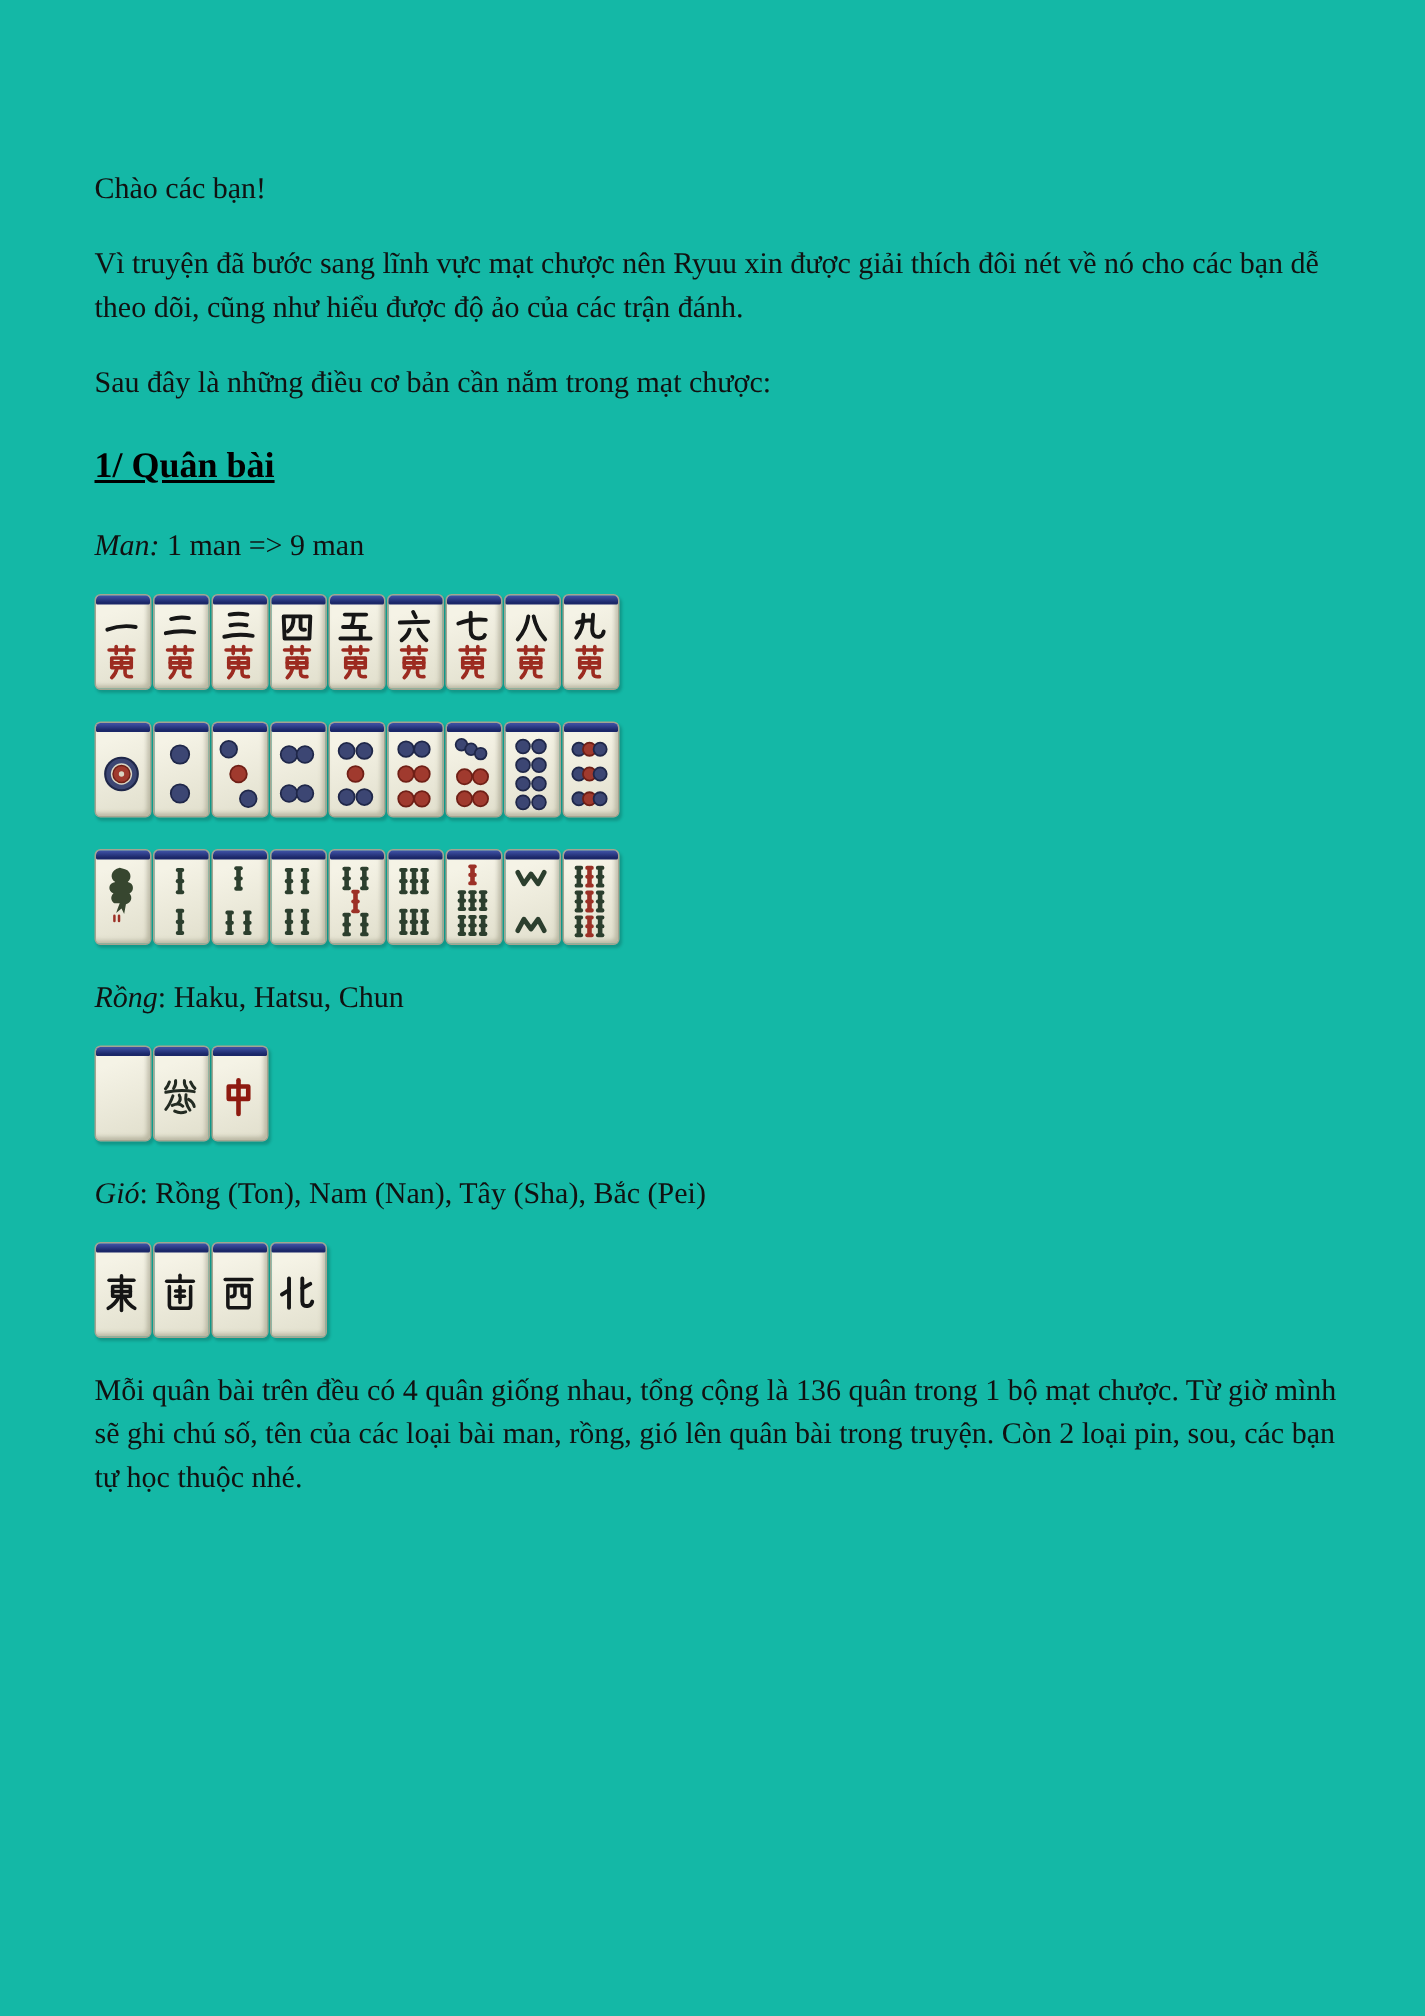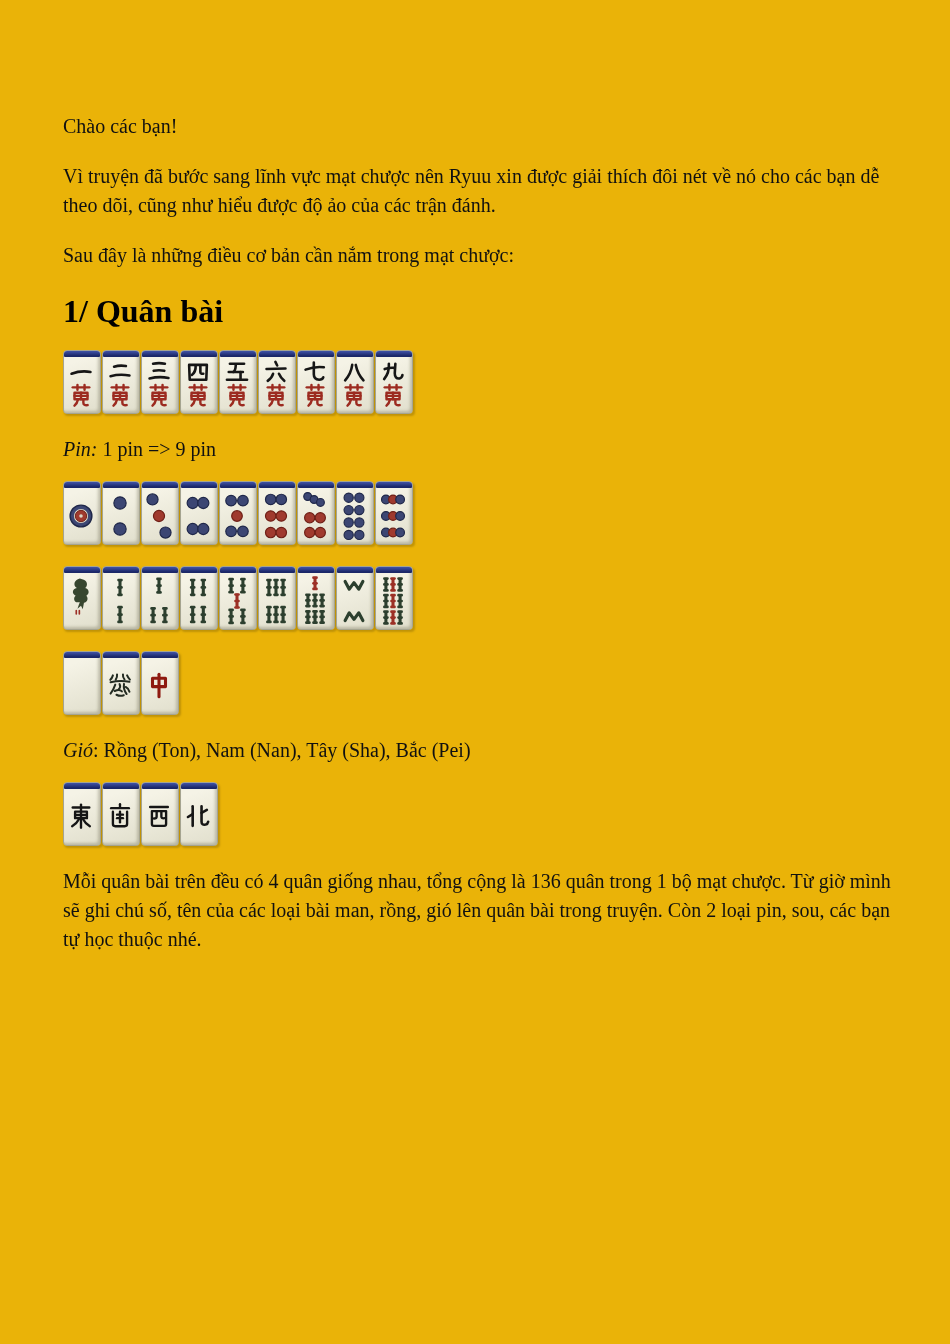--- a/index.html
+++ b/index.html
@@ -1,25 +1,25 @@
 <!DOCTYPE html>
 <html style="--tile-back: #1b2768; --face-light: #f5f3e6; --face-dark: #e2e0ce;"><head>
 <meta charset="utf-8">
 <style>
   html,body{margin:0;padding:0;background:#ffffff;}
   .page{
     width:950px;min-height:1344px;box-sizing:border-box;
-    padding:112px 52px 40px 63px;background:#eab308;
+    padding:112px 52px 40px 63px;background:#14b8a6;
     font-family:"Liberation Serif","DejaVu Serif",serif;
     color:#111;font-size:20px;line-height:29px;
   }
   p{margin:0 0 21px 0;}
   h1{
-    font-size:32px;line-height:30px;font-weight:bold;color:#000;
-    margin:26px 0 24px 0;font-family:"Liberation Serif","DejaVu Serif",serif;
+    font-size:24px;line-height:30px;font-weight:bold;color:#000;
+    margin:26px 0 24px 0;font-family:"Liberation Serif","DejaVu Serif",serif;text-decoration:underline;
   }
   .tile-term{font-style:italic;}
   .tile-label{margin:0;}
   .tile-row{display:flex;gap:1px;margin:17px 0 21px 0;}
   .tile{
     position:relative;width:36px;height:62px;border-radius:4px;
     background:linear-gradient(160deg,var(--face-light) 20%,var(--face-dark) 95%);
     border:1px solid #a5a490;
     box-shadow:inset -2px -2px 3px rgba(110,105,80,.35), 1.5px 2px 2px rgba(0,0,0,.18);
   }
@@ -32,20 +32,21 @@
 </style>
 </head>
 <body>
 
 <div class="page">
   <p>Chào các bạn!</p>
   <p>Vì truyện đã bước sang lĩnh vực mạt chược nên Ryuu xin được giải thích đôi nét về nó cho các bạn dễ theo dõi, cũng như hiểu được độ ảo của các trận đánh.</p>
   <p>Sau đây là những điều cơ bản cần nắm trong mạt chược:</p>
   <h1>1/ Quân bài</h1>
   <div id="tile-groups">
+      <p class="tile-label"><span class="tile-term">Man:</span><span> 1 man =&gt; 9 man</span></p>
       <div class="tile-row">
         <div class="tile">
           <div class="cap"></div>
           <svg viewBox="0 0 24 44">
             <g>
               <path d="M4 12.5 Q12 9.5 20 11" fill="none" stroke="#161616" stroke-width="2.2" stroke-linecap="round" stroke-linejoin="round"></path>
             </g>
             <g transform="translate(0,21)">
               <path d="M5 3 L19 3" fill="none" stroke="#9c2b20" stroke-width="2.05" stroke-linecap="round" stroke-linejoin="round"></path>
               <path d="M9 1 L9 5" fill="none" stroke="#9c2b20" stroke-width="2.05" stroke-linecap="round" stroke-linejoin="round"></path>
@@ -212,21 +213,20 @@
               <path d="M15 1 L15 5" fill="none" stroke="#9c2b20" stroke-width="2.05" stroke-linecap="round" stroke-linejoin="round"></path>
               <path d="M6.5 7.5 L17.5 7.5 L17.5 13 L6.5 13 Z" fill="none" stroke="#9c2b20" stroke-width="2.05" stroke-linecap="round" stroke-linejoin="round"></path>
               <path d="M12 7.5 L12 13" fill="none" stroke="#9c2b20" stroke-width="2.05" stroke-linecap="round" stroke-linejoin="round"></path>
               <path d="M6.5 10.2 L17.5 10.2" fill="none" stroke="#9c2b20" stroke-width="2.05" stroke-linecap="round" stroke-linejoin="round"></path>
               <path d="M9.5 13 Q8.8 16.5 6.5 18.5" fill="none" stroke="#9c2b20" stroke-width="2.05" stroke-linecap="round" stroke-linejoin="round"></path>
               <path d="M14 13 L14 16 Q14 18.5 17.6 18" fill="none" stroke="#9c2b20" stroke-width="2.05" stroke-linecap="round" stroke-linejoin="round"></path>
             </g>
           </svg>
         </div>
       </div>
-      <p class="tile-label"><span class="tile-term">Pin:</span><span> 1 pin =&gt; 9 pin</span></p>
       <div class="tile-row">
         <div class="tile">
           <div class="cap"></div>
           <svg viewBox="0 0 24 44">
             <circle cx="12" cy="22" r="9.2" fill="#3c4673" stroke="#1f2749" stroke-width="1.2"></circle>
             <circle cx="12" cy="22" r="6" fill="#d9d6c4"></circle>
             <circle cx="12" cy="22" r="4.8" fill="#a03a2e" stroke="#6f1f16" stroke-width="0.8"></circle>
             <circle cx="12" cy="22" r="1.5" fill="#d9d6c4"></circle>
           </svg>
         </div>
@@ -503,20 +503,21 @@
             <rect x="9.6" y="29.85" width="4.8" height="2.3" rx="1.1" fill="#9c3026"></rect>
             <rect x="9.6" y="34.85" width="4.8" height="2.3" rx="1.1" fill="#9c3026"></rect>
             <rect x="9.6" y="39.85" width="4.8" height="2.3" rx="1.1" fill="#9c3026"></rect>
             <rect x="16.7" y="30.25" width="2.6" height="11.5" rx="1.2" fill="#2c3f2e"></rect>
             <rect x="15.6" y="29.85" width="4.8" height="2.3" rx="1.1" fill="#2c3f2e"></rect>
             <rect x="15.6" y="34.85" width="4.8" height="2.3" rx="1.1" fill="#2c3f2e"></rect>
             <rect x="15.6" y="39.85" width="4.8" height="2.3" rx="1.1" fill="#2c3f2e"></rect>
           </svg>
         </div>
       </div>
+      <p class="tile-label"><span class="tile-term">Rồng</span><span>: Haku, Hatsu, Chun</span></p>
       <div class="tile-row">
         <div class="tile">
           <div class="cap"></div>
           <svg viewBox="0 0 24 44"></svg>
         </div>
         <div class="tile">
           <div class="cap"></div>
           <svg viewBox="0 0 24 44">
             <g transform="translate(0,10)">
               <path d="M6 3 Q5.2 5.5 3.8 6.8" fill="none" stroke="#232b22" stroke-width="1.7" stroke-linecap="round" stroke-linejoin="round"></path>

